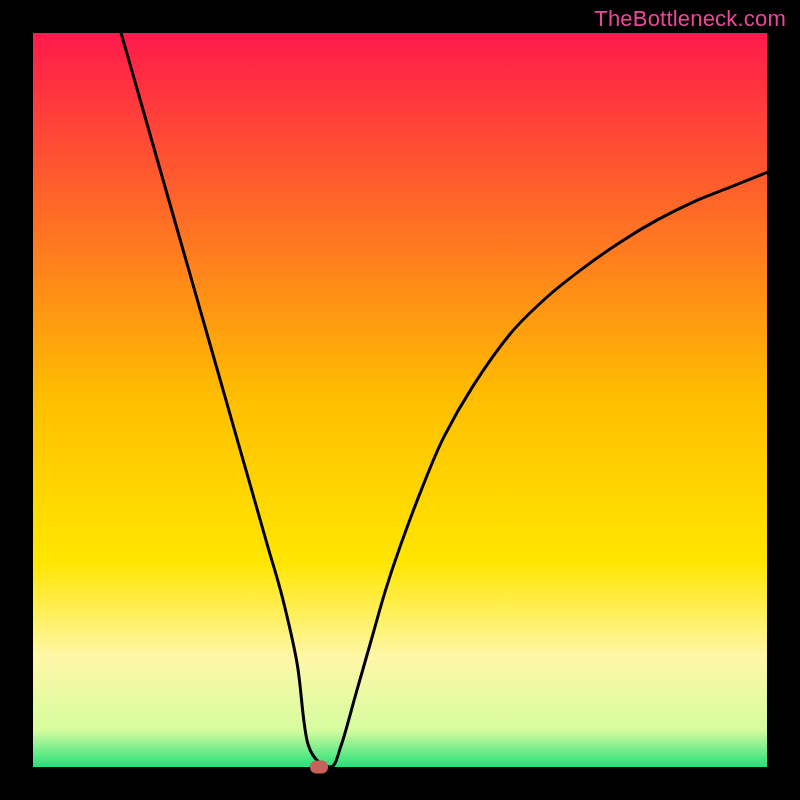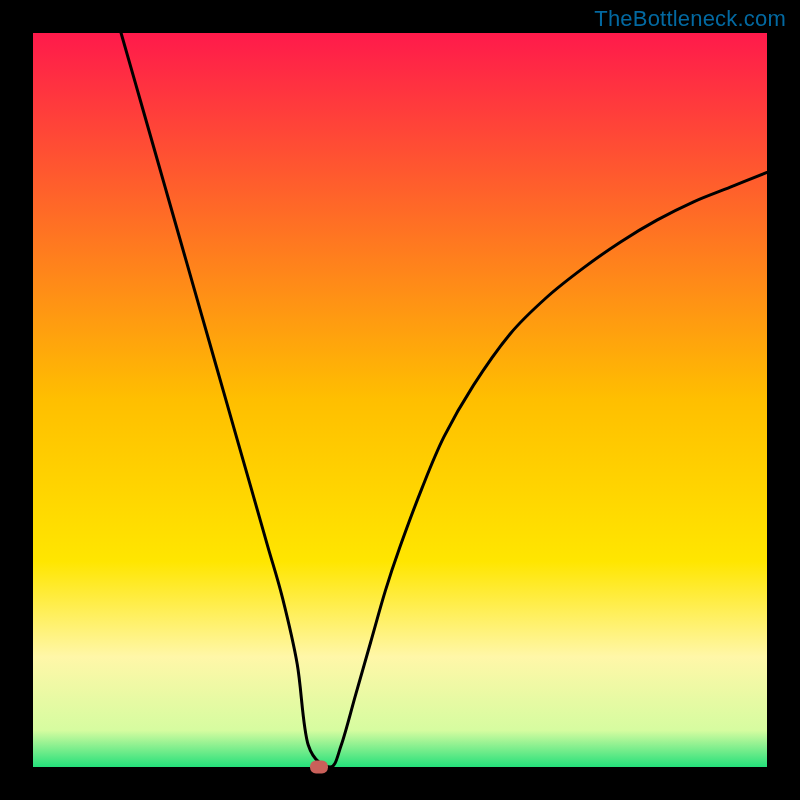--- a/index.html
+++ b/index.html
@@ -36,21 +36,21 @@
     position: absolute;
     width: 18px;
     height: 13px;
     border-radius: 6px;
     transform: translate(-50%, -50%);
   }
   .watermark {
     position: absolute;
     top: 6px;
     right: 14px;
-    color: #0369a1;
+    color: #ec4899;
     font-size: 22px;
     font-weight: 500;
     letter-spacing: 0.2px;
   }
 </style>
 </head>
 <body>
 
 <div class="frame">
 

